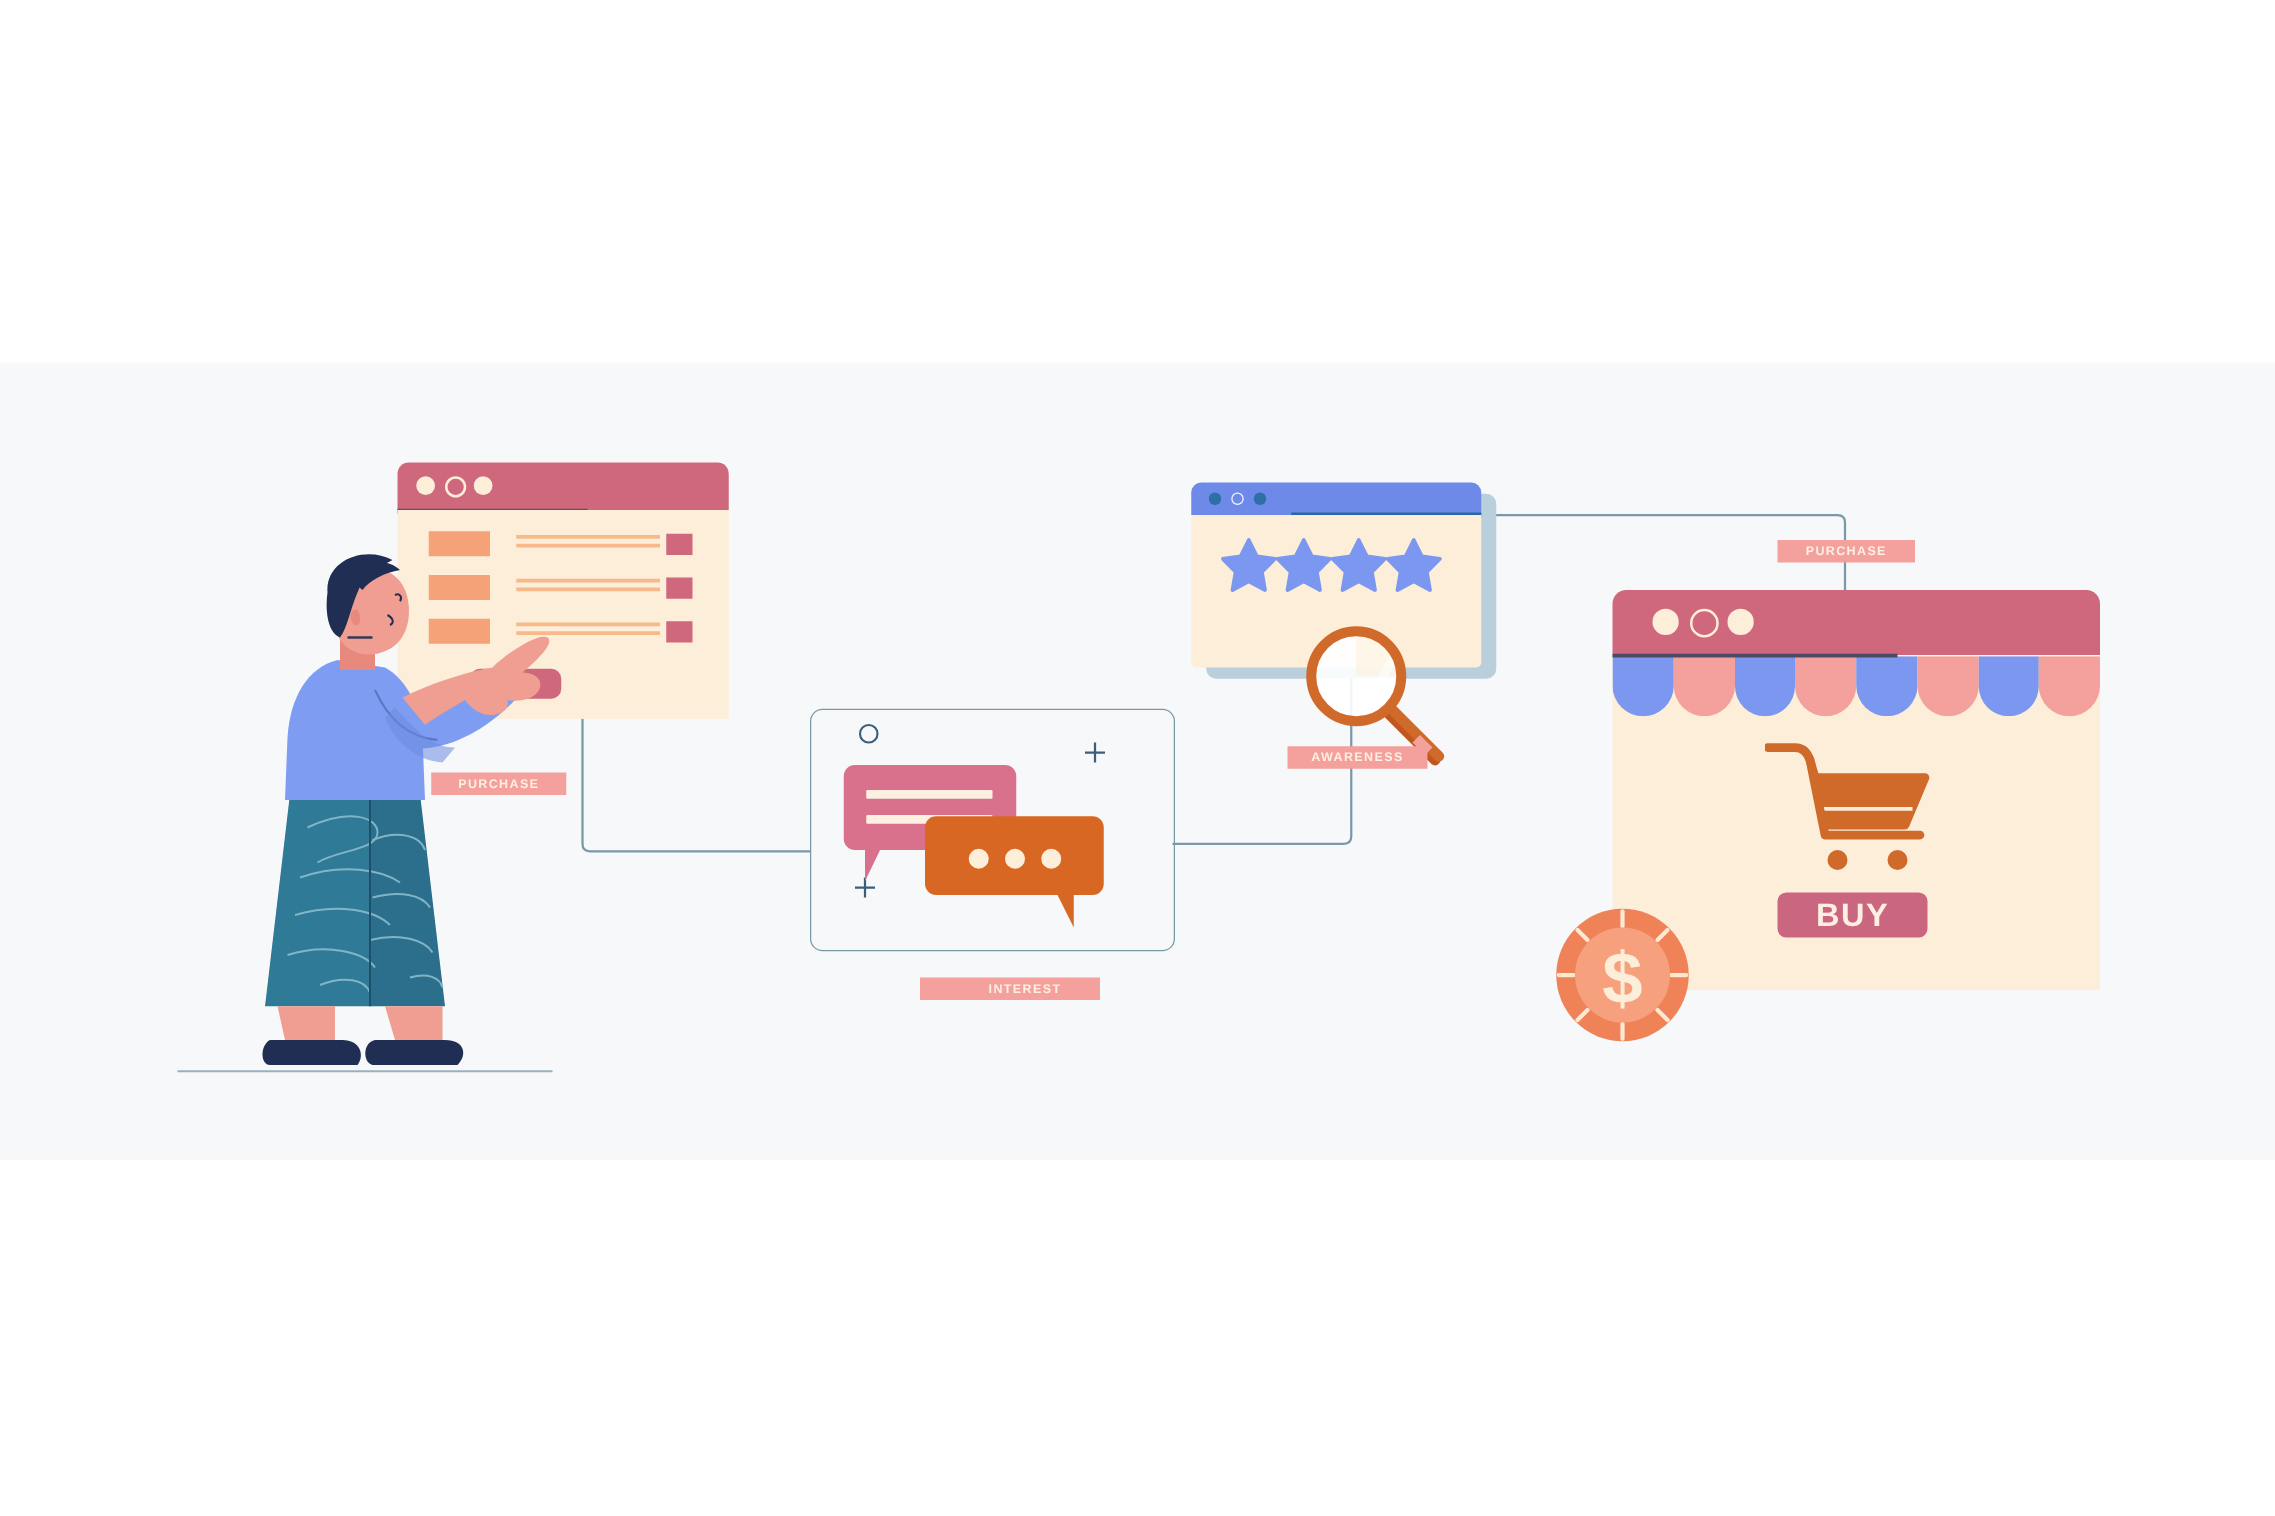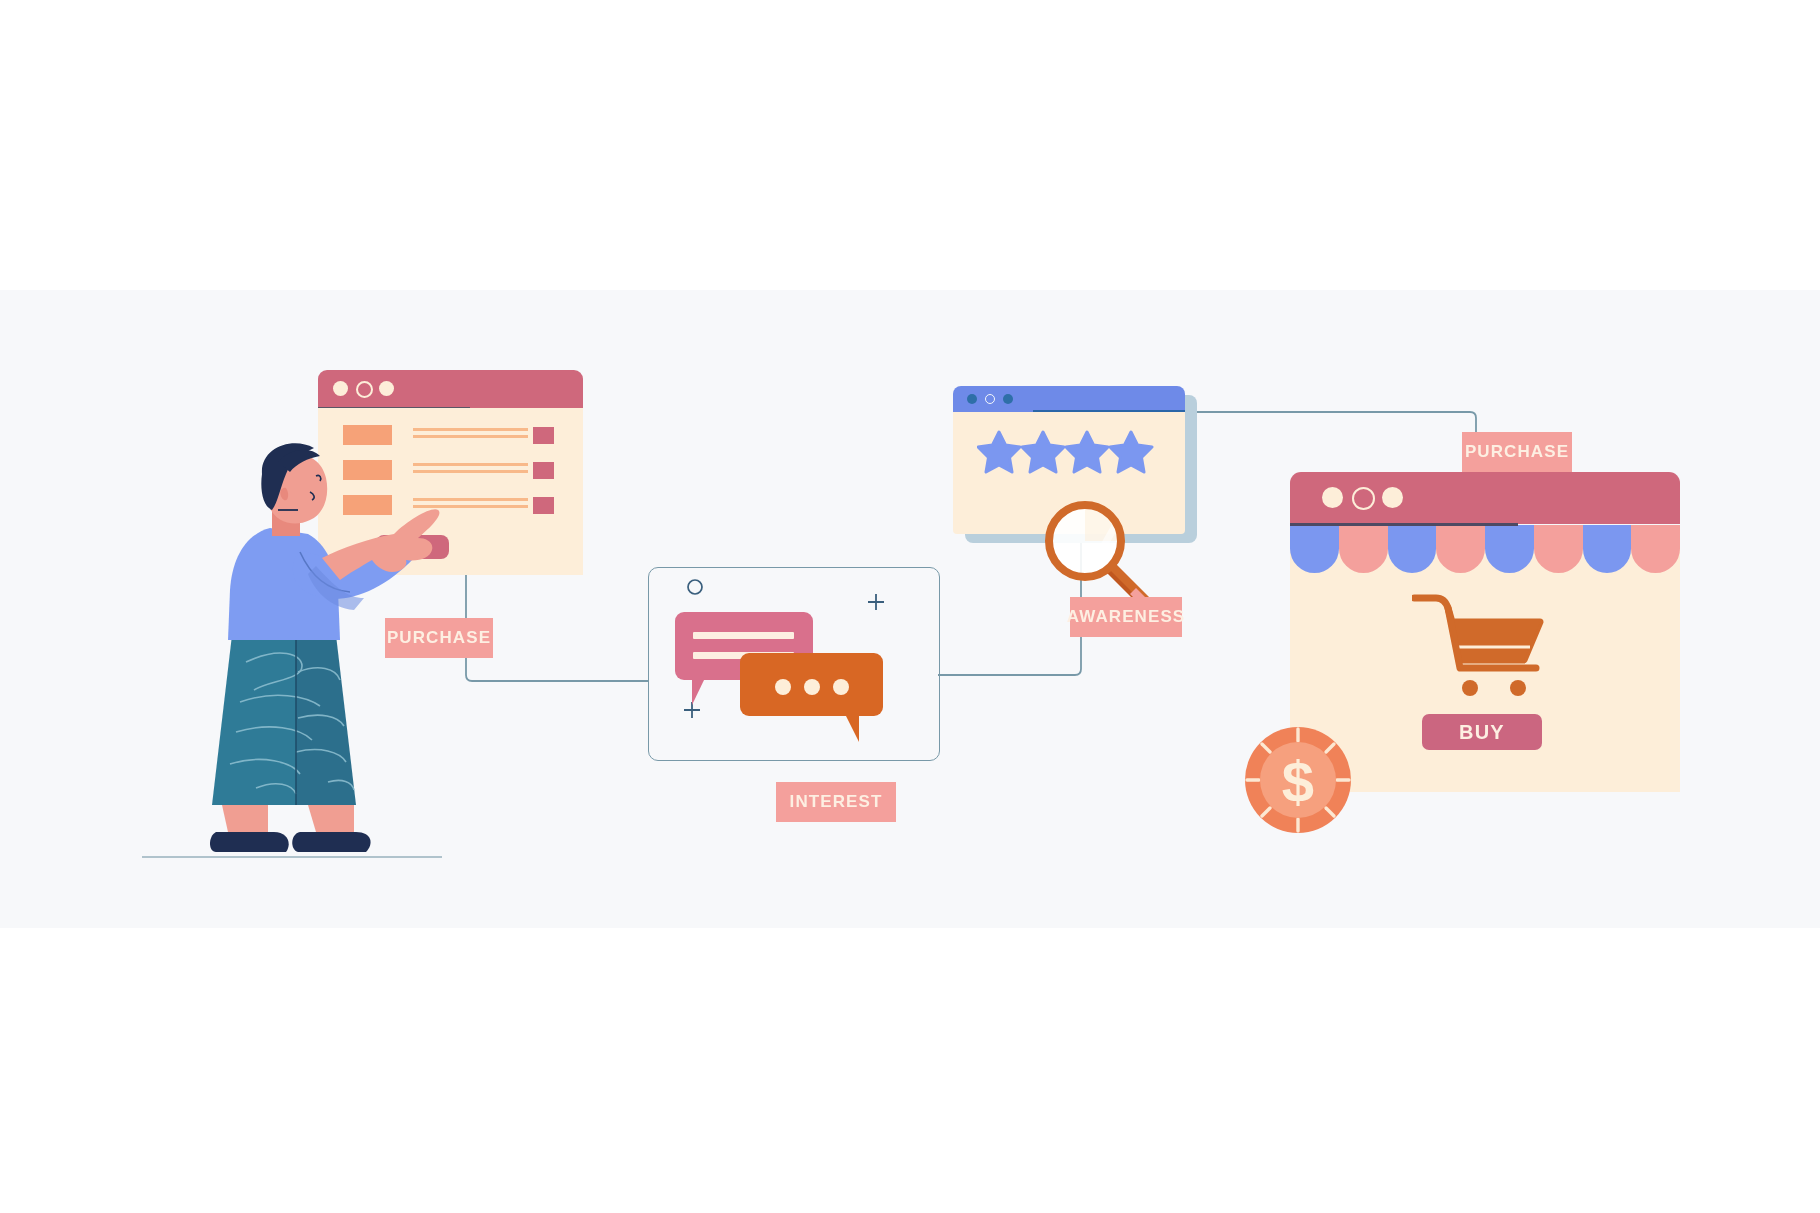--- a/index.html
+++ b/index.html
@@ -14,28 +14,27 @@
 
   
   .conn{position:absolute;}
   .conn svg{display:block;overflow:visible;}
 
   
   .stage-label{
     position:absolute;
     background:#f4a09c;
     color:#fdefe2;
-    font-size:17px;
+    font-size:10px;
     letter-spacing:1.1px;
     font-weight:600;
     display:flex;align-items:center;justify-content:center;
-    height:40px;
+    height:18px;
     z-index:30;
     white-space:nowrap;
-    margin-left:40px;
   }
 
   
   #awareness-window{position:absolute;left:318px;top:370px;width:265px;height:205px;z-index:20;}
   #awareness-titlebar{
     position:absolute;left:0;top:0;width:265px;height:38px;
     background:#cf687c;border-radius:9px 9px 0 0;
   }
   #awareness-underline{position:absolute;left:0;top:37px;width:152px;height:4px;background:#5a5566;}
   #awareness-body{
@@ -97,21 +96,21 @@
   #store-titlebar{position:absolute;left:0;top:0;width:390px;height:52px;background:#cf687c;border-radius:11px 11px 0 0;}
   #store-underline{position:absolute;left:0;top:51px;width:228px;height:3px;background:#4d4a63;}
   #store-awning{position:absolute;left:0;top:53px;width:390px;height:48px;display:flex;overflow:hidden;}
   #store-awning span{flex:1 1 0;border-radius:0 0 26px 26px;}
   #store-body{position:absolute;left:0;top:53px;width:390px;height:267px;background:#fdeed9;z-index:-1;}
   .dot-sf{position:absolute;width:21px;height:21px;border-radius:50%;background:#fdeed9;top:15px;}
   .dot-so{position:absolute;width:19px;height:19px;border-radius:50%;border:2px solid #fdeed9;top:15px;}
   #cart{position:absolute;left:122px;top:120px;width:140px;height:110px;}
   #buy-button{
     position:absolute;left:132px;top:242px;width:120px;height:36px;border-radius:7px;
-    background:#cb6680;color:#fdefe2;font-size:20px;font-weight:700;letter-spacing:1.2px;
+    background:#cb6680;color:#fdefe2;font-size:26px;font-weight:700;letter-spacing:1.2px;
     display:flex;align-items:center;justify-content:center;
   }
   #coin{position:absolute;left:1243px;top:725px;width:110px;height:110px;z-index:26;}
 
   
   #person{position:absolute;left:150px;top:440px;width:290px;height:425px;z-index:22;}
 </style>
 </head>
 <body>
 
@@ -241,21 +240,21 @@
   </div>
   <div id="bubble-pink-tail"></div>
 
   <div id="bubble-orange">
     <span class="od" style="left:35px;"></span>
     <span class="od" style="left:64px;"></span>
     <span class="od" style="left:93px;"></span>
   </div>
   <div id="bubble-orange-tail"></div>
 
-  <div class="stage-label" style="left:736px;top:782px;width:120px;">INTEREST</div>
+  <div class="stage-label" style="left:736px;top:782px;width:120px;padding-left:24px;">INTEREST</div>
 
   <div id="evaluation-shadow"></div>
   <div id="evaluation-window">
     <div id="evaluation-titlebar">
       <span class="dot-eb" style="left:14px;"></span>
       <span class="dot-eo" style="left:32px;"></span>
       <span class="dot-eb" style="left:50px;"></span>
     </div>
     <div id="evaluation-underline"></div>
     <div id="evaluation-body">

